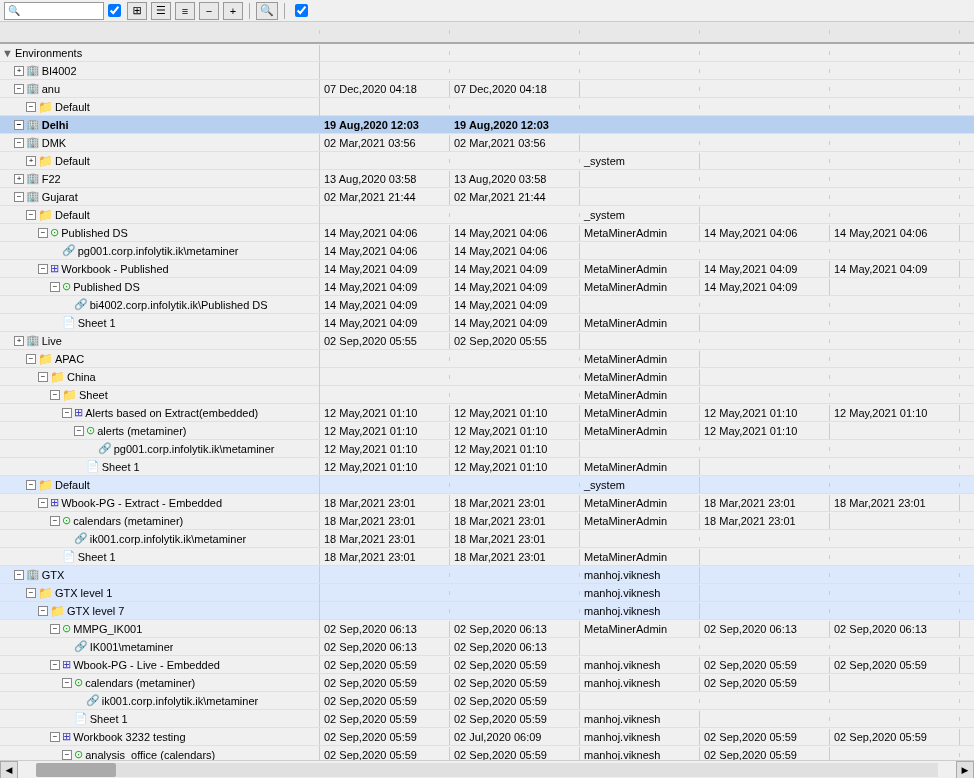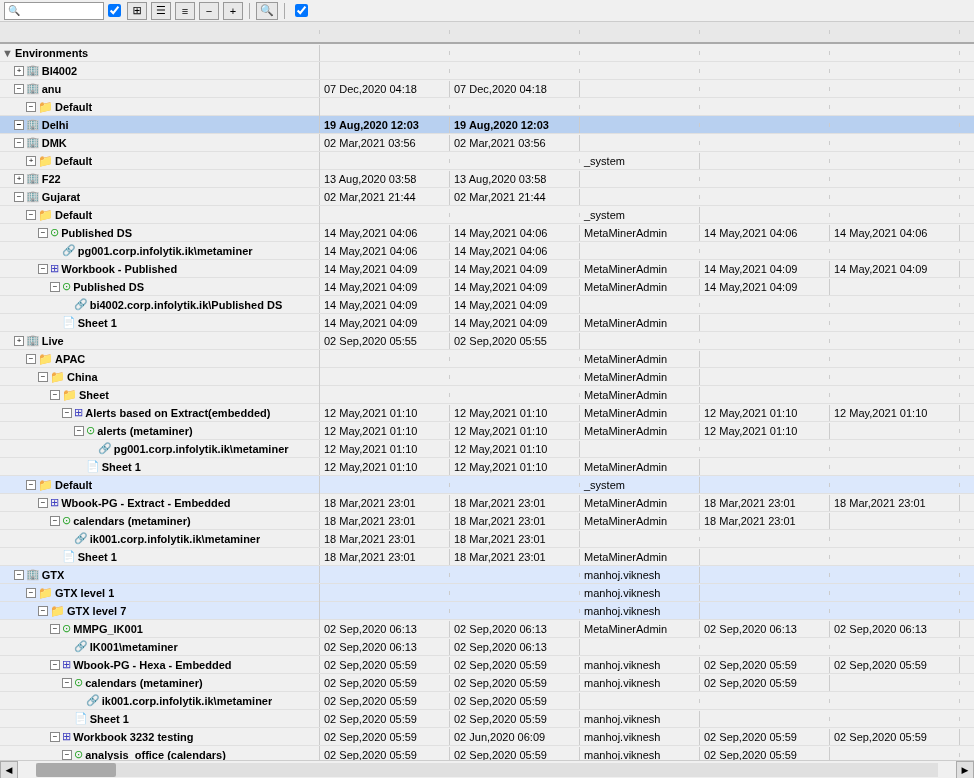--- a/index.html
+++ b/index.html
@@ -142,21 +142,20 @@
 
     .col-name-cell {
       display: flex;
       align-items: center;
       overflow: hidden;
     }
     .name-text {
       overflow: hidden;
       text-overflow: ellipsis;
       white-space: nowrap;
-      font-weight: bold;
     }
   </style>
 </head>
 <body>
 
 <div id="toolbar">
   <div class="search-box">
     <span style="font-size:10px;color:#666;">🔍</span>
     <input type="text" style="">
   </div>
@@ -805,21 +804,21 @@
     <div class="col-size"></div>
 
   </div>
       <div class="table-row">
     <div class="col-name" style="padding-left:50px;">
       <div class="col-name-cell">
         <div class="expand-btn">−</div>
         <span class="row-icon">
               <span style="font-size:11px;color:#4040C0;">⊞</span>
             </span>
-        <span class="name-text">Wbook-PG - Hexa - Embedded</span>
+        <span class="name-text">Wbook-PG - Live - Embedded</span>
       </div>
     </div>
     <div class="col-created">02 Sep,2020 05:59</div>
     <div class="col-updated">02 Sep,2020 05:59</div>
     <div class="col-owner">manhoj.viknesh</div>
     <div class="col-first-pub">02 Sep,2020 05:59</div>
     <div class="col-last-pub">02 Sep,2020 05:59</div>
     <div class="col-size">17.5 kB</div>
 
   </div>
@@ -881,21 +880,21 @@
     <div class="col-name" style="padding-left:50px;">
       <div class="col-name-cell">
         <div class="expand-btn">−</div>
         <span class="row-icon">
               <span style="font-size:11px;color:#4040C0;">⊞</span>
             </span>
         <span class="name-text">Workbook 3232 testing</span>
       </div>
     </div>
     <div class="col-created">02 Sep,2020 05:59</div>
-    <div class="col-updated">02 Jun,2020 06:09</div>
+    <div class="col-updated">02 Jul,2020 06:09</div>
     <div class="col-owner">manhoj.viknesh</div>
     <div class="col-first-pub">02 Sep,2020 05:59</div>
     <div class="col-last-pub">02 Sep,2020 05:59</div>
     <div class="col-size">16.7 kB</div>
 
   </div>
       <div class="table-row">
     <div class="col-name" style="padding-left:62px;">
       <div class="col-name-cell">
         <div class="expand-btn">−</div>

